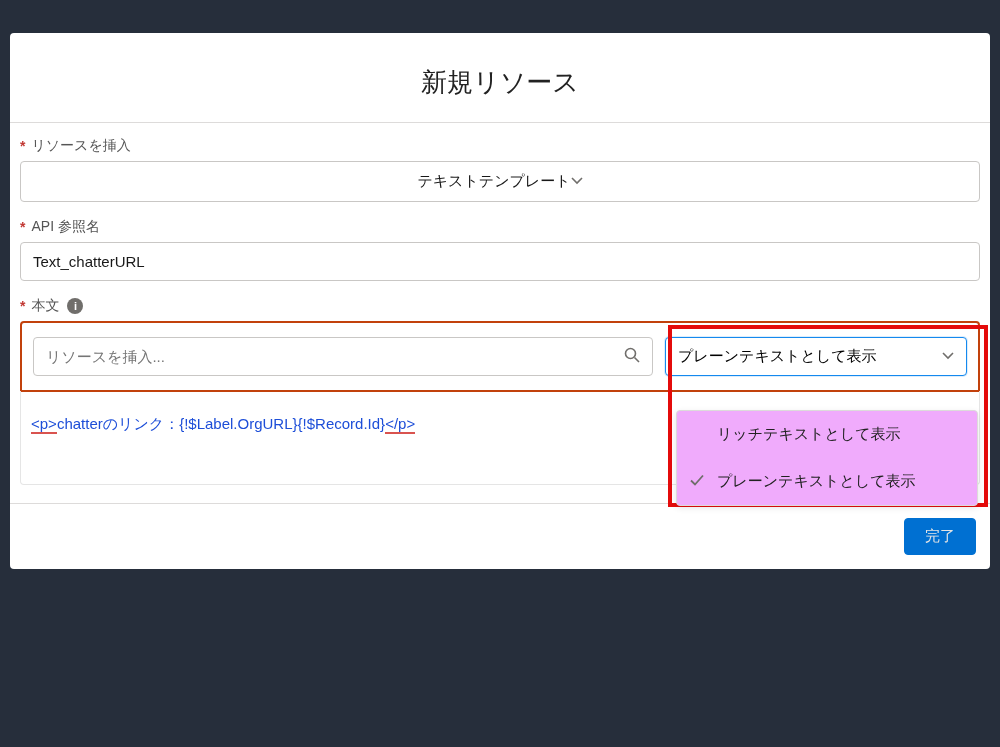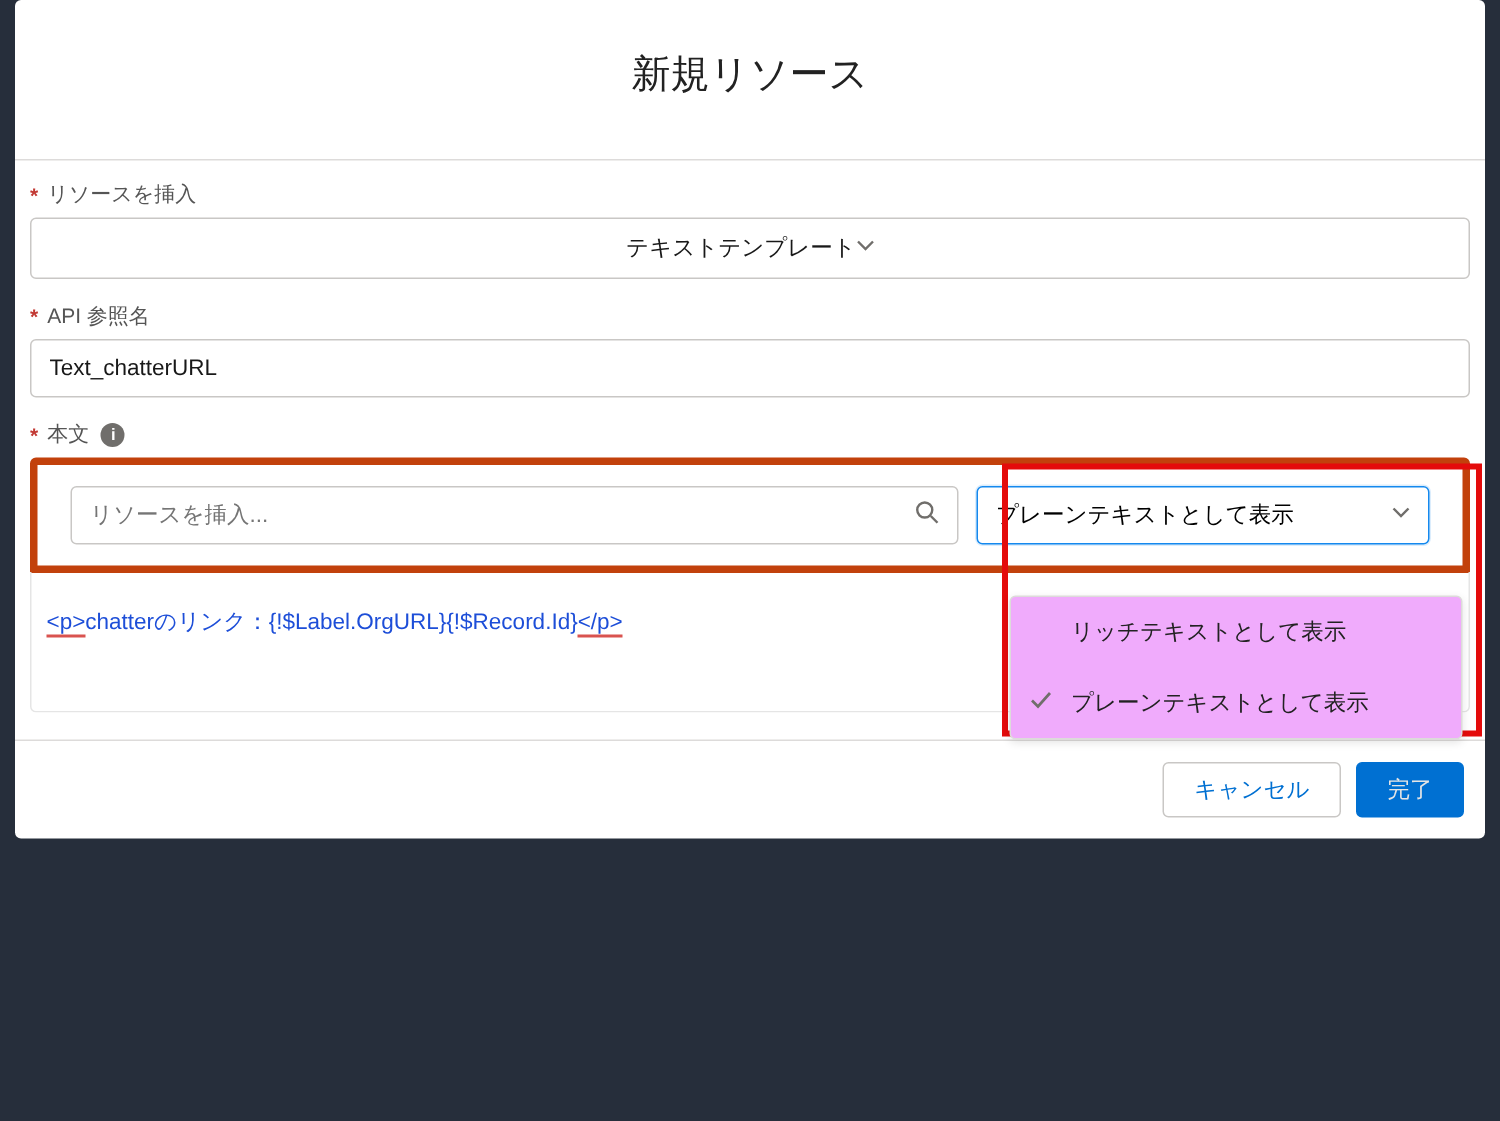--- a/index.html
+++ b/index.html
@@ -16,23 +16,24 @@
       width: 980px;
       margin: 0 auto;
       border-radius: 4px;
       position: relative;
       top: 0;
     }
     .modal-title {
       text-align: center;
       font-size: 26px;
       font-weight: 400;
-      padding: 32px 0 39px 0;
+      padding: 32px 0 22px 0;
       color: #222;
       border-bottom: 1px solid #dddbda;
+      margin-top: 33px;
     }
     .modal-body {
       padding: 14px 10px 0 10px;
     }
     .field {
       margin-bottom: 16px;
     }
     .label {
       font-size: 14px;
       color: #555;
@@ -188,23 +189,23 @@
       border: 1px solid #c9c7c5;
       background: #fff;
       color: #0070d2;
     }
     .btn.primary {
       background: #0070d2;
       color: #e5e5e5;
       border-color: #0070d2;
     }
     .body-box {
-      border: 5px solid #c2410c;
+      border: 2px solid #c2410c;
       border-radius: 4px 4px 0 0;
-      padding: 14px 22px;
+      padding: 14px 11px;
       position: relative;
     }
     .body-outer { position: relative; }
   </style>
 </head>
 <body>
 
 <div class="modal">
   <h1 class="modal-title">新規リソース</h1>
 
@@ -289,16 +290,15 @@
         </div>
 
         <div class="red-callout" style="left:648px; top:4px; width:320px; height:182px;"></div>
 
       </div>
     </div>
 
   </div>
 
   <div class="footer" style="margin-top:18px;">
-    <button class="btn">キャンセル</button>
     <button class="btn primary">完了</button>
   </div>
 </div>
 
 </body></html>

